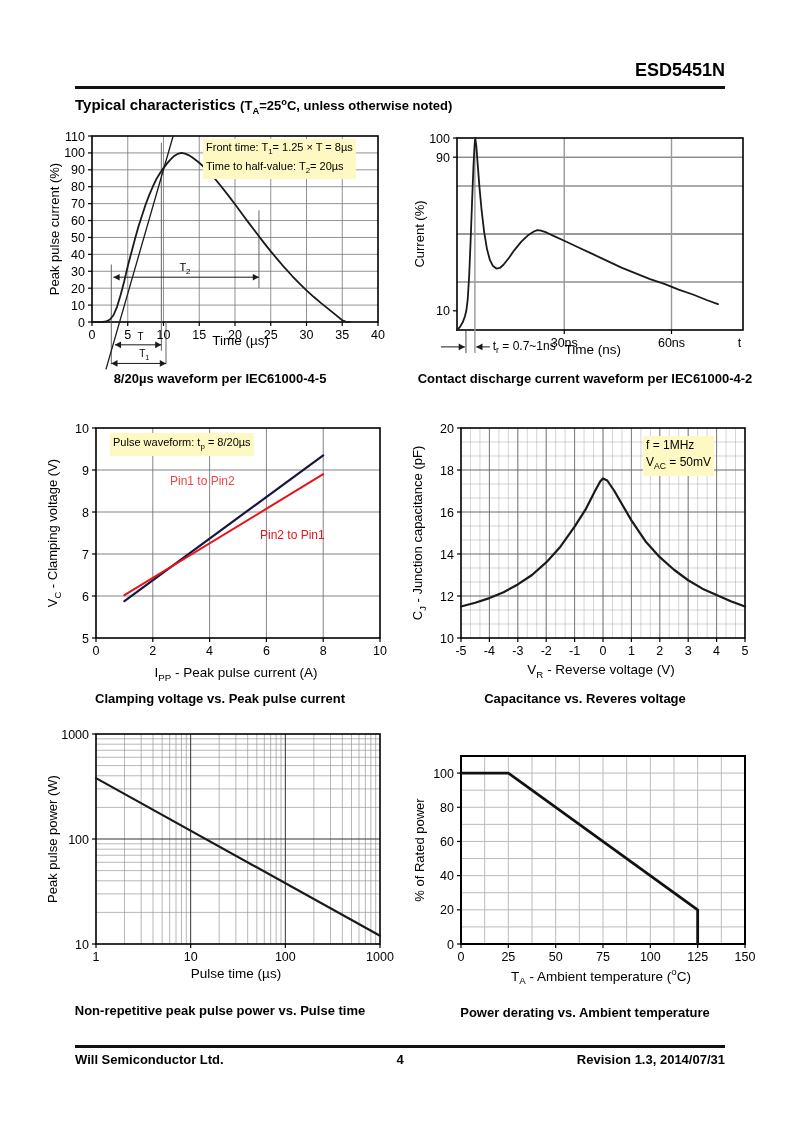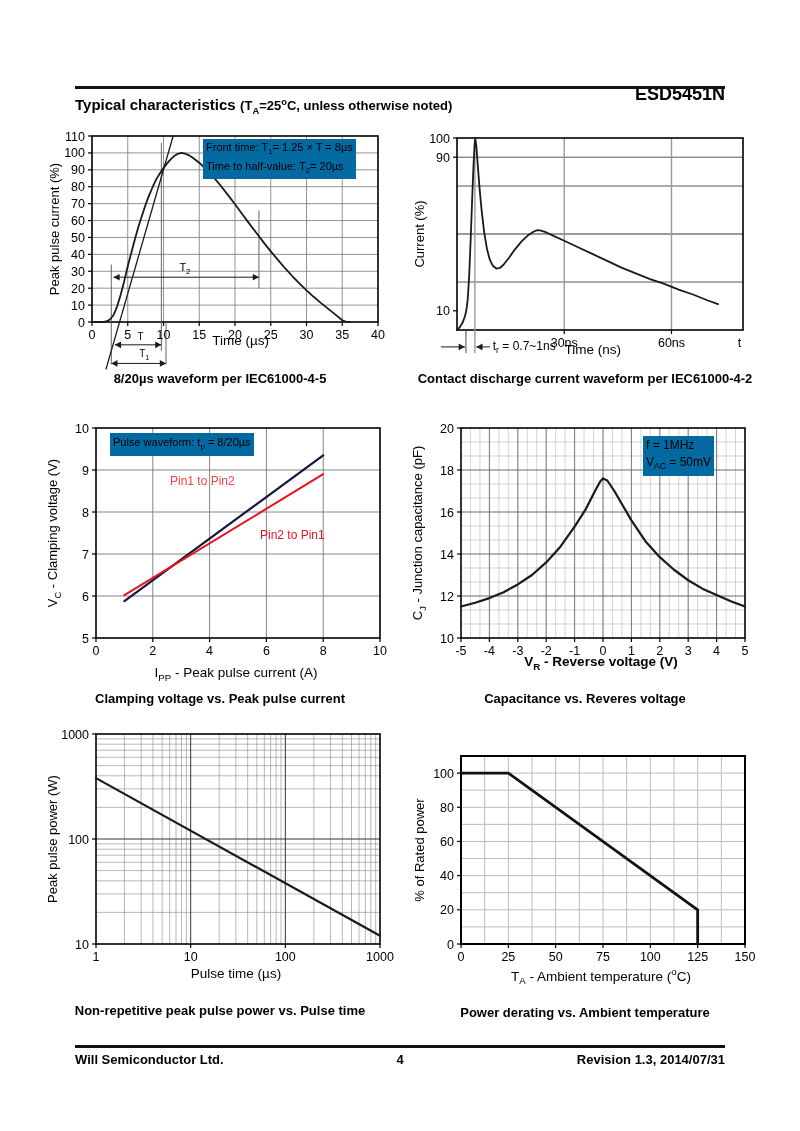--- a/index.html
+++ b/index.html
@@ -1,31 +1,31 @@
 <!DOCTYPE html>
 <html><head>
 <meta charset="utf-8">
 <style>
   html,body{margin:0;padding:0;background:#e8e8e8;}
   .page{position:relative;width:800px;height:1131px;background:#ffffff;
         font-family:"Liberation Sans",sans-serif;color:#000;overflow:hidden;}
   .logo{position:absolute;left:72px;top:36px;}
-  .partno{position:absolute;right:75px;top:60px;font-size:18px;font-weight:bold;margin-top:24px;}
+  .partno{position:absolute;right:75px;top:60px;font-size:18px;font-weight:bold;}
   .hrule{position:absolute;left:75px;right:75px;top:86px;height:3px;background:#111;}
   .heading{position:absolute;left:75px;top:96px;font-weight:bold;}
   .heading .h1{font-size:15px;}
   .heading .note{font-size:13px;}
   .chart{position:absolute;width:360px;}
   .chart svg{position:absolute;left:2px;top:0;overflow:visible;}
   .ctitle{position:absolute;width:360px;text-align:center;font-weight:bold;
           font-size:13px;white-space:nowrap;}
   .xlabel{position:absolute;left:54px;width:284px;text-align:center;font-size:13.5px;}
   .ylabel{position:absolute;height:16px;text-align:center;font-size:13px;
           transform:rotate(-90deg);white-space:nowrap;}
-  .ann{position:absolute;background:#0369a1;font-size:11px;line-height:15px;padding:1px 3px;}
+  .ann{position:absolute;background:#fef9c3;font-size:11px;line-height:15px;padding:1px 3px;}
   .ann13{font-size:11px;line-height:17px;}
   .slabel{position:absolute;font-size:12px;white-space:nowrap;}
   sub{font-size:72%;} sup{font-size:72%;}
   .footrule{position:absolute;left:75px;right:75px;top:1045px;height:3px;background:#111;}
   .footer{position:absolute;left:75px;right:75px;top:1052px;font-size:13px;font-weight:bold;}
   .f-l{float:left;} .f-r{float:right;}
   .f-c{position:absolute;left:0;right:0;text-align:center;}
 </style>
 </head>
 <body>
@@ -338,21 +338,21 @@
           <text x="47" y="56.5" text-anchor="end" font-size="12.5" fill="#000">18</text>
           <line x1="50" y1="10" x2="54" y2="10" stroke="#000" stroke-width="1.2"></line>
           <text x="47" y="14.5" text-anchor="end" font-size="12.5" fill="#000">20</text>
         </g>
         <g font-family="&quot;Liberation Sans&quot;,sans-serif"></g>
       </svg>
     <div class="ann" style="left:238px;top:18px;font-size:12px;line-height:17px;">
       <div>f = 1MHz</div>
       <div>V<sub>AC</sub> = 50mV</div>
     </div>
-    <div class="xlabel" style="top:236px;font-weight:bold;">V<sub>R</sub> - Reverse voltage (V)</div>
+    <div class="xlabel" style="top:244px;">V<sub>R</sub> - Reverse voltage (V)</div>
     <div class="ctitle" style="top:273px;">Capacitance vs. Reveres voltage</div>
   </div>
 
   <div class="chart" style="left:40px;top:726px;">
     <div class="ylabel" style="left:-92px;top:105px;width:210px;">Peak pulse power (W)</div>
     <svg width="350" height="238">
         <g>
           <line x1="82.49750625619022" y1="8" x2="82.49750625619022" y2="218" stroke="#888888" stroke-width="0.6"></line>
           <line x1="99.16747878012805" y1="8" x2="99.16747878012805" y2="218" stroke="#888888" stroke-width="0.6"></line>
           <line x1="110.99501251238044" y1="8" x2="110.99501251238044" y2="218" stroke="#888888" stroke-width="0.6"></line>

